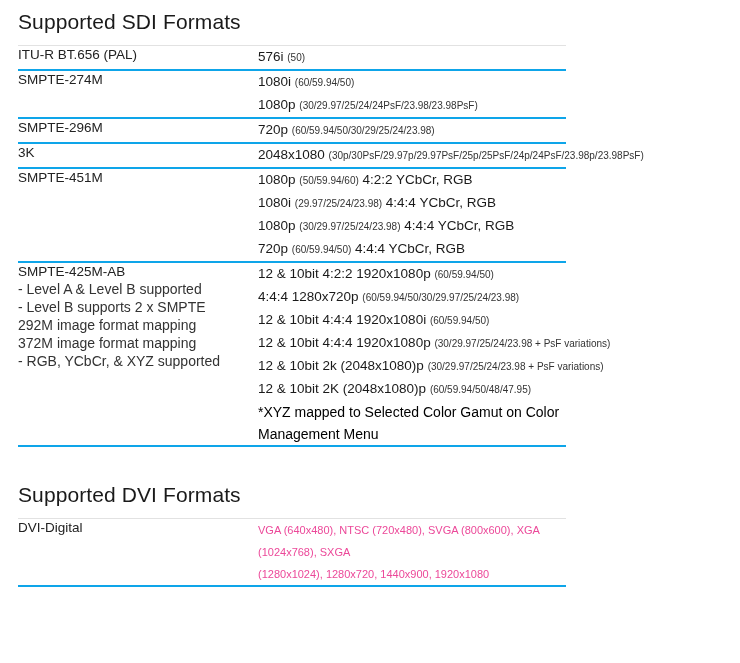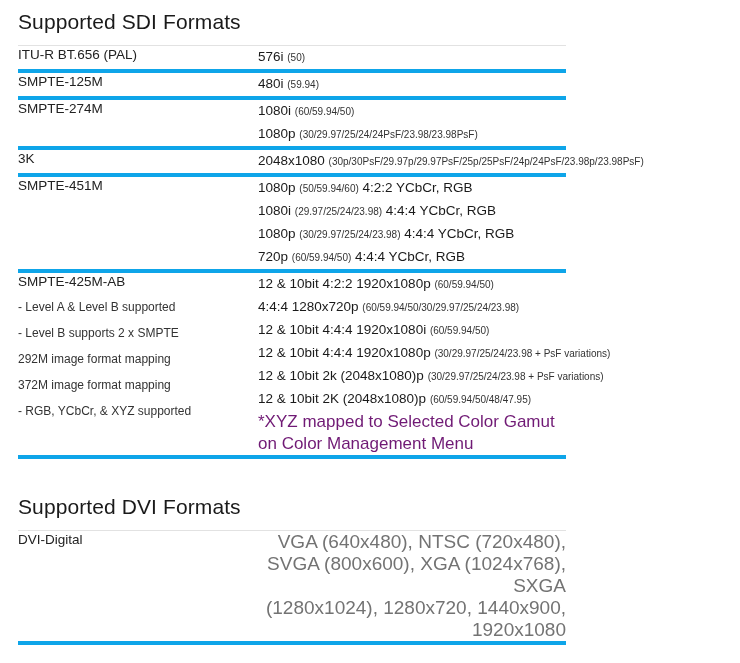--- a/index.html
+++ b/index.html
@@ -41,60 +41,58 @@
     table-layout: fixed;
   }
   table.fmt td {
     vertical-align: top;
     padding: 0;
   }
   .col-label {
     width: 240px;
   }
   .row {
-    border-bottom: 4px solid #0ea5e9;
+    border-bottom: 2px solid #0ea5e9;
   }
   .row td {
     padding-top: 11px;
     padding-bottom: 11px;
   }
   .label-main {
     font-size: 13.5px;
     color: #222222;
     line-height: 17px;
   }
   .label-sub {
-    font-size: 12px;
+    font-size: 14px;
     color: #333333;
     line-height: 18px;
-    margin-top: 8px;
   }
   .val-line {
     font-size: 13.5px;
     color: #1a1a1a;
     line-height: 22px;
     white-space: nowrap;
   }
   .val-line .small {
     font-size: 10px;
     color: #333333;
   }
   .val-note {
-    font-size: 17px;
-    color: #701a75;
+    font-size: 14px;
+    color: #000000;
     line-height: 22px;
   }
   .gap {
     height: 26px;
   }
   .dvi-val {
-    font-size: 19px;
-    color: #737373;
+    font-size: 11px;
+    color: #ec4899;
     line-height: 22px;
-    text-align: right;
   }
 </style>
 </head>
 <body>
 
 <div class="page">
 
   <h1 class="section-title">Supported SDI Formats</h1>
   <div class="rule"></div>
 
@@ -102,39 +100,39 @@
     <tbody>
       <tr class="row">
         <td class="col-label">
           <div class="label-main">ITU-R BT.656 (PAL)</div>
         </td>
         <td>
           <div class="val-line"><span>576i </span><span class="small">(50)</span></div>
         </td>
       </tr>
 
-      <tr class="row">
-        <td class="col-label">
-          <div class="label-main">SMPTE-125M</div>
-        </td>
-        <td>
-          <div class="val-line"><span>480i </span><span class="small">(59.94)</span></div>
-        </td>
-      </tr>
 
       <tr class="row">
         <td class="col-label">
           <div class="label-main">SMPTE-274M</div>
         </td>
         <td>
           <div class="val-line"><span>1080i </span><span class="small">(60/59.94/50)</span></div>
           <div class="val-line"><span>1080p </span><span class="small">(30/29.97/25/24/24PsF/23.98/23.98PsF)</span></div>
         </td>
       </tr>
 
+      <tr class="row">
+        <td class="col-label">
+          <div class="label-main">SMPTE-296M</div>
+        </td>
+        <td>
+          <div class="val-line"><span>720p </span><span class="small">(60/59.94/50/30/29/25/24/23.98)</span></div>
+        </td>
+      </tr>
 
       <tr class="row">
         <td class="col-label">
           <div class="label-main">3K</div>
         </td>
         <td>
           <div class="val-line"><span>2048x1080 </span><span class="small">(30p/30PsF/29.97p/29.97PsF/25p/25PsF/24p/24PsF/23.98p/23.98PsF)</span></div>
         </td>
       </tr>
 

